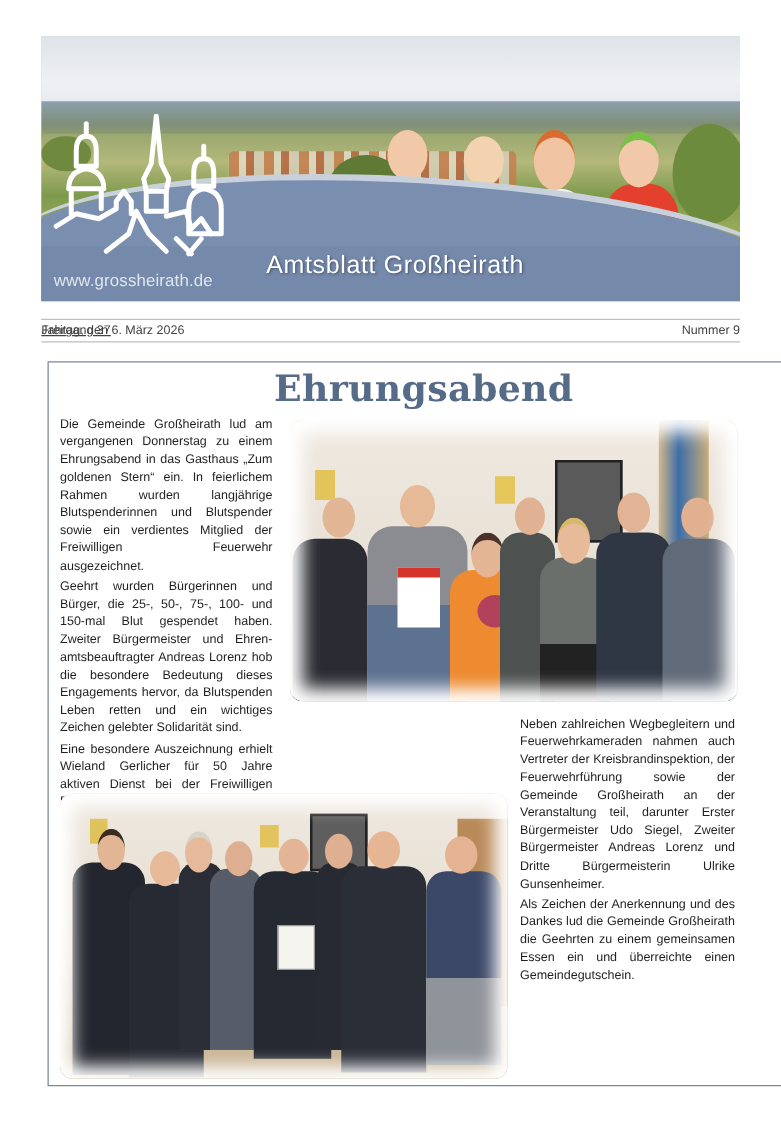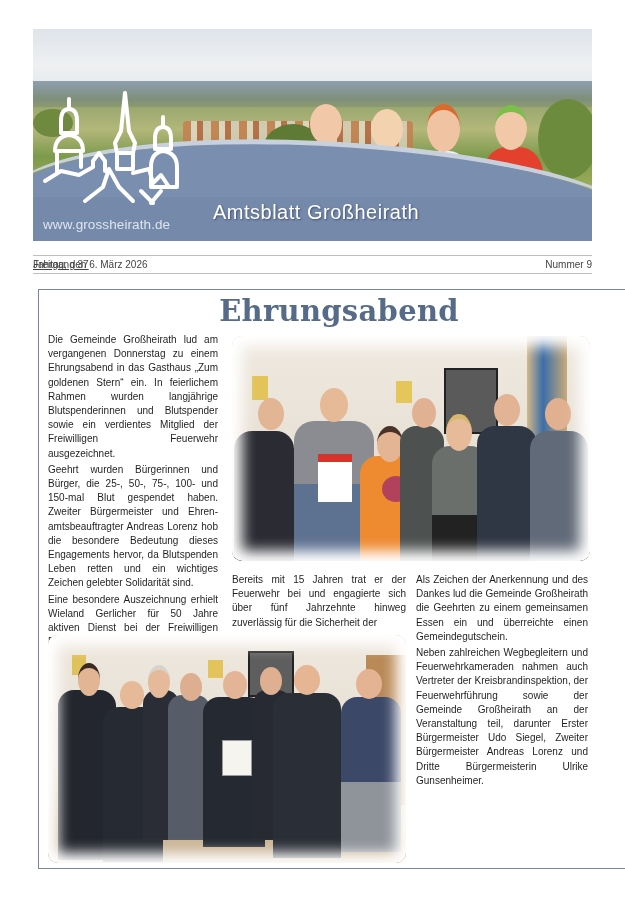--- a/index.html
+++ b/index.html
@@ -134,27 +134,24 @@
     <div class="p-el" style="left:180px;top:62px;width:24px;height:30px;background:#e0b193;border-radius:50%;"></div>
     <div class="p-el" style="left:200px;top:110px;width:56px;height:115px;background:linear-gradient(180deg,#6b6f6c 0 60%,#222 60% 100%);border-radius:18px 18px 0 0;"></div>
     <div class="p-el" style="left:214px;top:78px;width:26px;height:32px;background:#e7bb9a;border-radius:50%;border-top:5px solid #d8b86a;"></div>
     <div class="p-el" style="left:245px;top:90px;width:60px;height:135px;background:#2f3644;border-radius:18px 18px 0 0;"></div>
     <div class="p-el" style="left:262px;top:58px;width:26px;height:32px;background:#e2b394;border-radius:50%;"></div>
     <div class="p-el" style="left:298px;top:95px;width:58px;height:130px;background:#616a78;border-radius:18px 18px 0 0;"></div>
     <div class="p-el" style="left:313px;top:62px;width:26px;height:32px;background:#e1b090;border-radius:50%;"></div>
     <div class="vignette"></div>
   </div>
 
-  <div class="col col2">
-    <p>Bereits mit 15 Jahren trat er der Feuerwehr bei und engagierte sich über fünf Jahrzehnte hinweg zuverlässig für die Sicherheit der</p>
-  </div>
 
   <div class="col col3">
+    <p>Neben zahlreichen Wegbegleitern und Feuerwehrkameraden nahmen auch Vertreter der Kreis­brandinspektion, der Feuerwehr­führung sowie der Gemeinde Großheirath an der Veranstaltung teil, darunter Erster Bürger­meister Udo Siegel, Zweiter Bürgermeister Andreas Lorenz und Dritte Bürgermeisterin Ulrike Gunsenheimer.</p>
     <p>Als Zeichen der Anerkennung und des Dankes lud die Gemeinde Großheirath die Geehrten zu einem gemeinsamen Essen ein und überreichte einen Gemeinde­gutschein.</p>
-    <p>Neben zahlreichen Wegbegleitern und Feuerwehrkameraden nahmen auch Vertreter der Kreis­brandinspektion, der Feuerwehr­führung sowie der Gemeinde Großheirath an der Veranstaltung teil, darunter Erster Bürger­meister Udo Siegel, Zweiter Bürgermeister Andreas Lorenz und Dritte Bürgermeisterin Ulrike Gunsenheimer.</p>
   </div>
 
   <div class="photo photo2">
     <div class="p-el" style="left:0;top:0;width:100%;height:100%;background:linear-gradient(180deg,#eee8df 0%,#e6ddd0 55%,#c3ab88 100%);"></div>
     <div class="p-el" style="left:24px;top:20px;width:14px;height:20px;background:#e0c25a;"></div>
     <div class="p-el" style="left:160px;top:25px;width:15px;height:18px;background:#e3c45c;"></div>
     <div class="p-el" style="left:200px;top:16px;width:42px;height:42px;background:#5e5e5e;border:2px solid #222;"></div>
     <div class="p-el" style="left:318px;top:20px;width:40px;height:150px;background:#b98a58;"></div>
 
     <div class="p-el" style="left:10px;top:55px;width:58px;height:170px;background:#23262e;border-radius:16px 16px 0 0;"></div>

